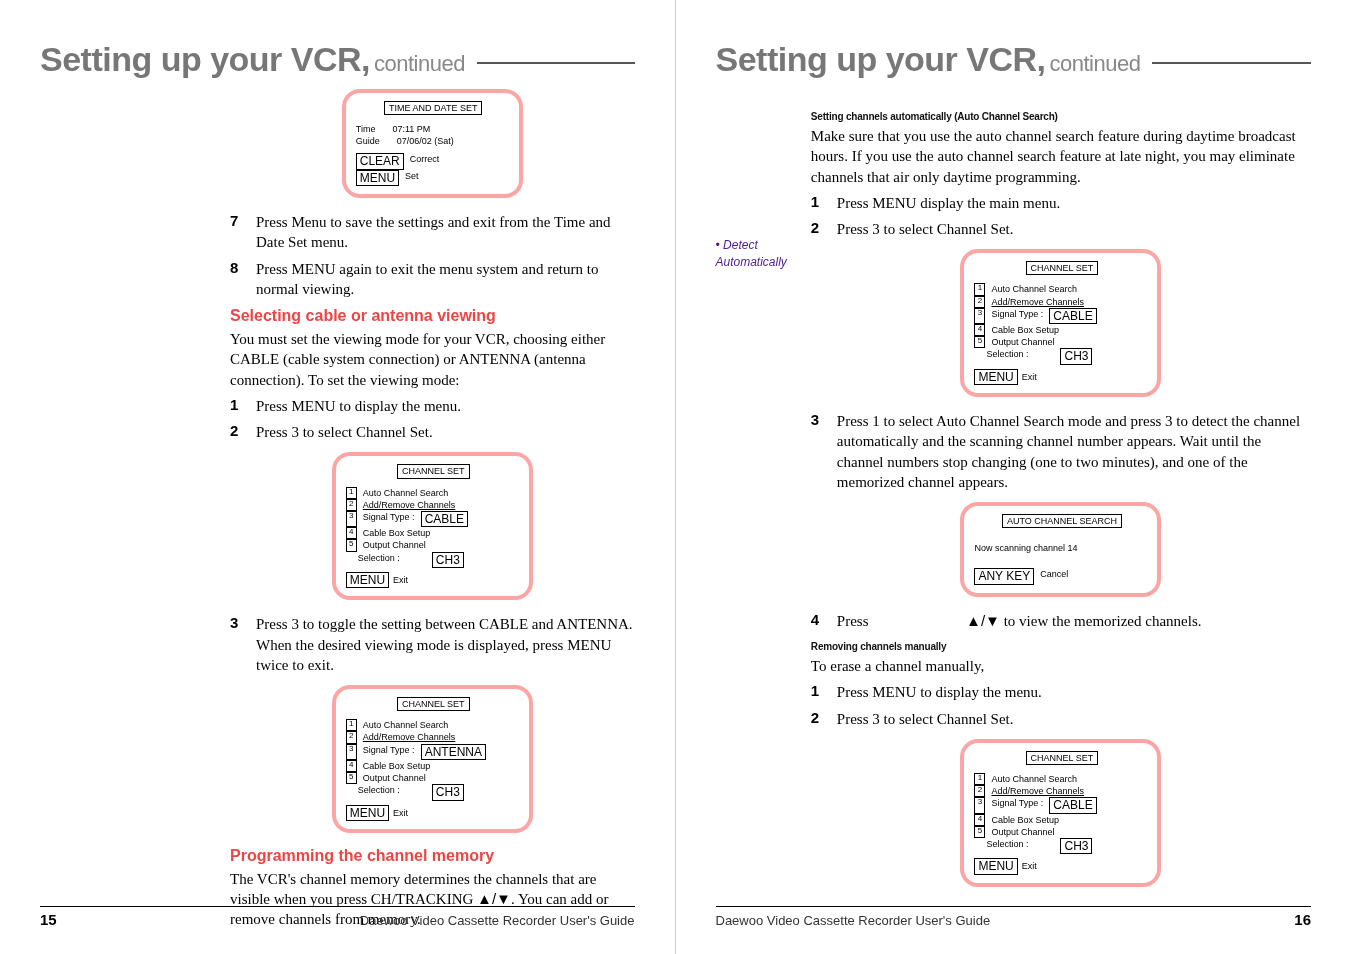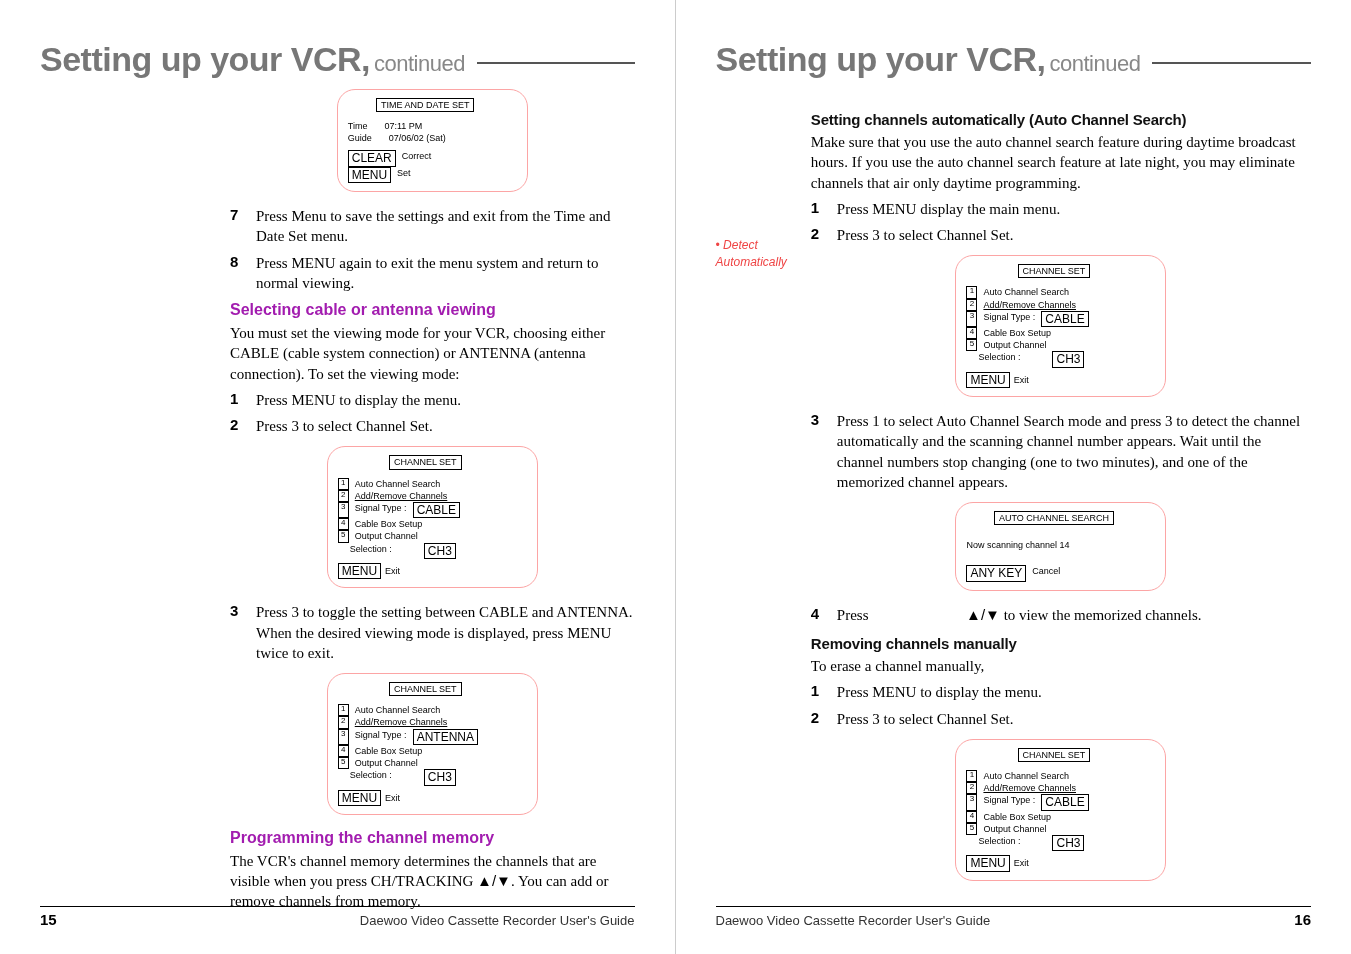--- a/index.html
+++ b/index.html
@@ -48,27 +48,27 @@
     height: 2px;
     background: #555;
     margin-left: 12px;
     align-self: center;
     margin-top: 6px;
   }
   .subhead {
     font-family: Arial, Helvetica, sans-serif;
     font-weight: 700;
     font-size: 16px;
-    color: #a21caf;
+    color: #ef4444;
     margin: 8px 0 4px 0;
   }
   .subhead-black {
     font-family: Arial, Helvetica, sans-serif;
     font-weight: 800;
-    font-size: 15px;
+    font-size: 10px;
     color: #111;
     margin: 4px 0 4px 0;
     letter-spacing: -0.2px;
   }
   .body-text {
     font-size: 15px;
     line-height: 1.35;
   }
   .step {
     display: flex;
@@ -94,33 +94,33 @@
   .right-columns {
     display: flex;
     gap: 24px;
     margin-top: 28px;
   }
   .right-margin-note {
     width: 180px;
     font-family: Arial, Helvetica, sans-serif;
     font-style: italic;
     font-size: 12px;
-    color: #ef4444;
+    color: #4c1d95;
     line-height: 1.45;
     padding-top: 130px;
   }
   .right-main { flex: 1 1 auto; }
 
   
   .osd {
     width: 175px;
     margin: 10px auto 14px auto;
-    border: 1px solid #fca5a5;
+    border: 4px solid #fca5a5;
     border-radius: 18px;
-    padding: 8px 24px 8px 10px;
+    padding: 8px 8px 8px 10px;
     font-family: Arial, Helvetica, sans-serif;
     font-size: 9px;
     line-height: 1.35;
     text-align: left;
     background: #fff;
   }
   .osd .osd-title {
     display: inline-block;
     border: 1px solid #000;
     padding: 0 4px;

